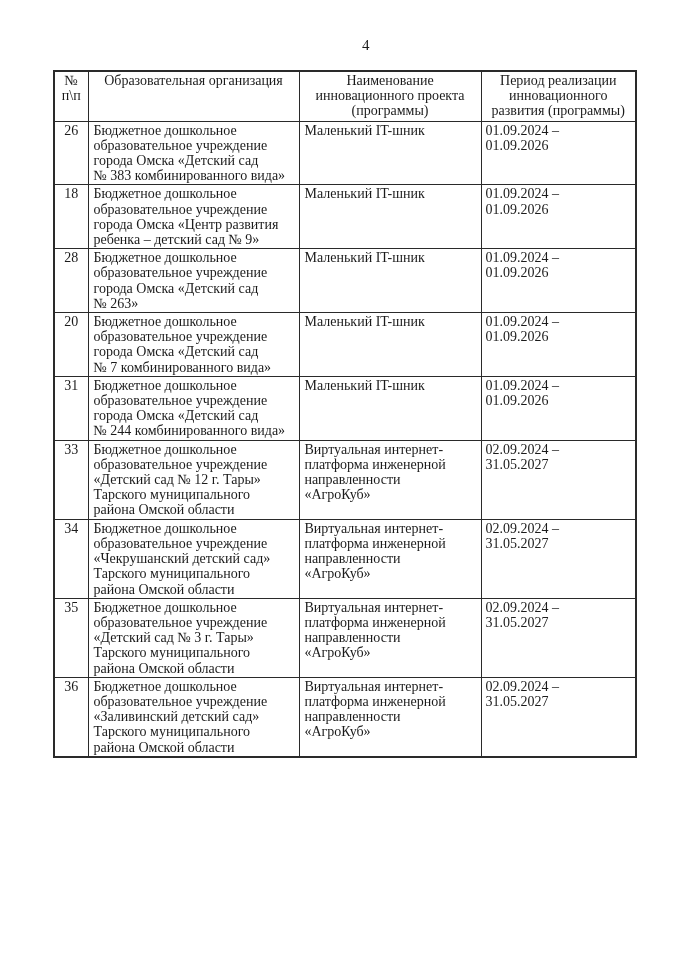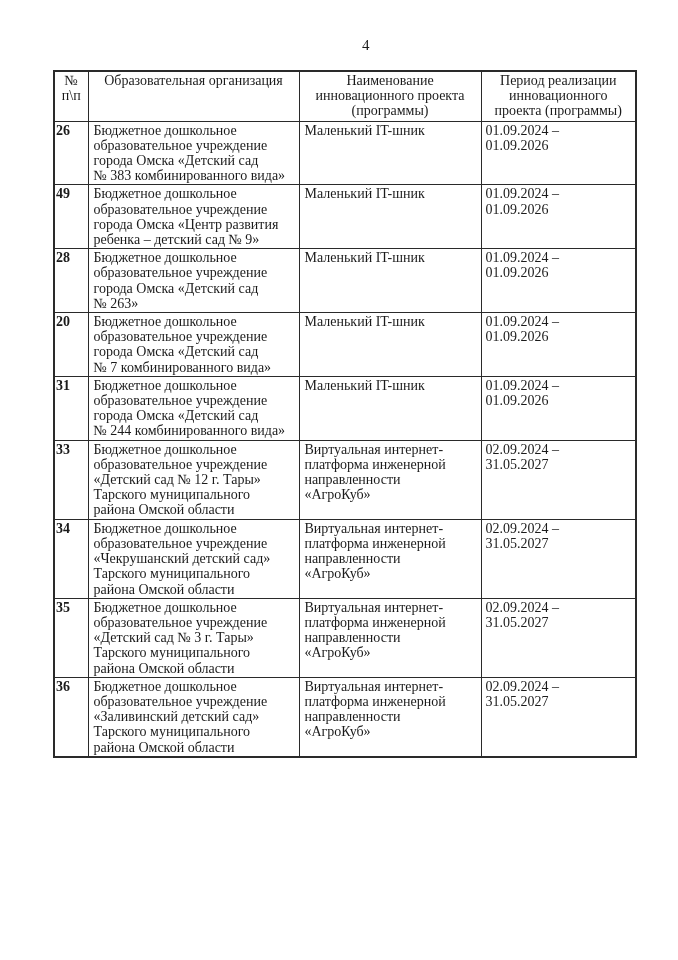--- a/index.html
+++ b/index.html
@@ -44,24 +44,23 @@
   .doc-table th {
     font-weight: normal;
     text-align: center;
     padding: 1px 2px 2px 2px;
   }
   .col-num   { width: 34px; }
   .col-org   { width: 211px; }
   .col-proj  { width: 182px; }
   .col-per   { width: 155px; }
   td.cell-num {
-    text-align: left;
+    text-align: center;
     padding-left: 1px;
     padding-right: 1px;
-    font-weight: bold;
   }
   td.cell-period { padding-left: 4px; padding-right: 12px; }
 </style>
 </head>
 <body>
 
 <div class="page-number">4</div>
 
 <table class="doc-table">
   <colgroup>
@@ -73,35 +72,35 @@
   <thead>
     <tr>
       <th>№
 п\п</th>
       <th>Образовательная организация</th>
       <th>Наименование
 инновационного проекта
 (программы)</th>
       <th>Период реализации
 инновационного
-проекта (программы)</th>
+развития (программы)</th>
     </tr>
   </thead>
   <tbody>
       <tr>
     <td class="cell-num">26</td>
     <td class="cell-org">Бюджетное дошкольное
 образовательное учреждение
 города Омска «Детский сад
 № 383 комбинированного вида»</td>
     <td class="cell-project">Маленький IT-шник</td>
     <td class="cell-period">01.09.2024 – 01.09.2026</td>
   </tr>
       <tr>
-    <td class="cell-num">49</td>
+    <td class="cell-num">18</td>
     <td class="cell-org">Бюджетное дошкольное
 образовательное учреждение
 города Омска «Центр развития
 ребенка – детский сад № 9»</td>
     <td class="cell-project">Маленький IT-шник</td>
     <td class="cell-period">01.09.2024 – 01.09.2026</td>
   </tr>
       <tr>
     <td class="cell-num">28</td>
     <td class="cell-org">Бюджетное дошкольное

